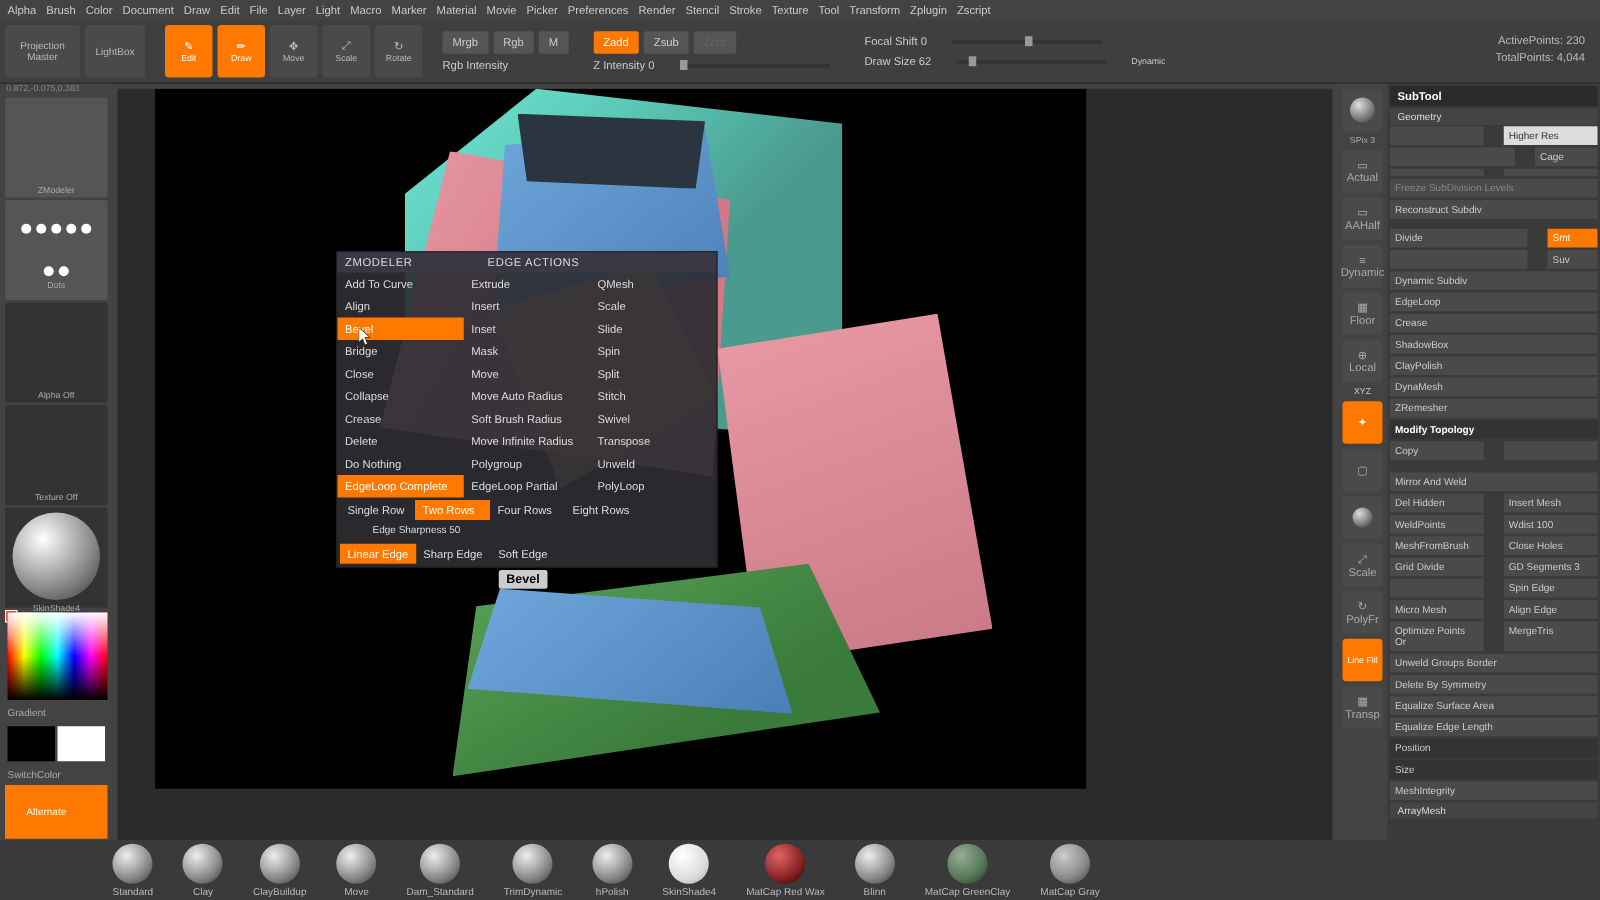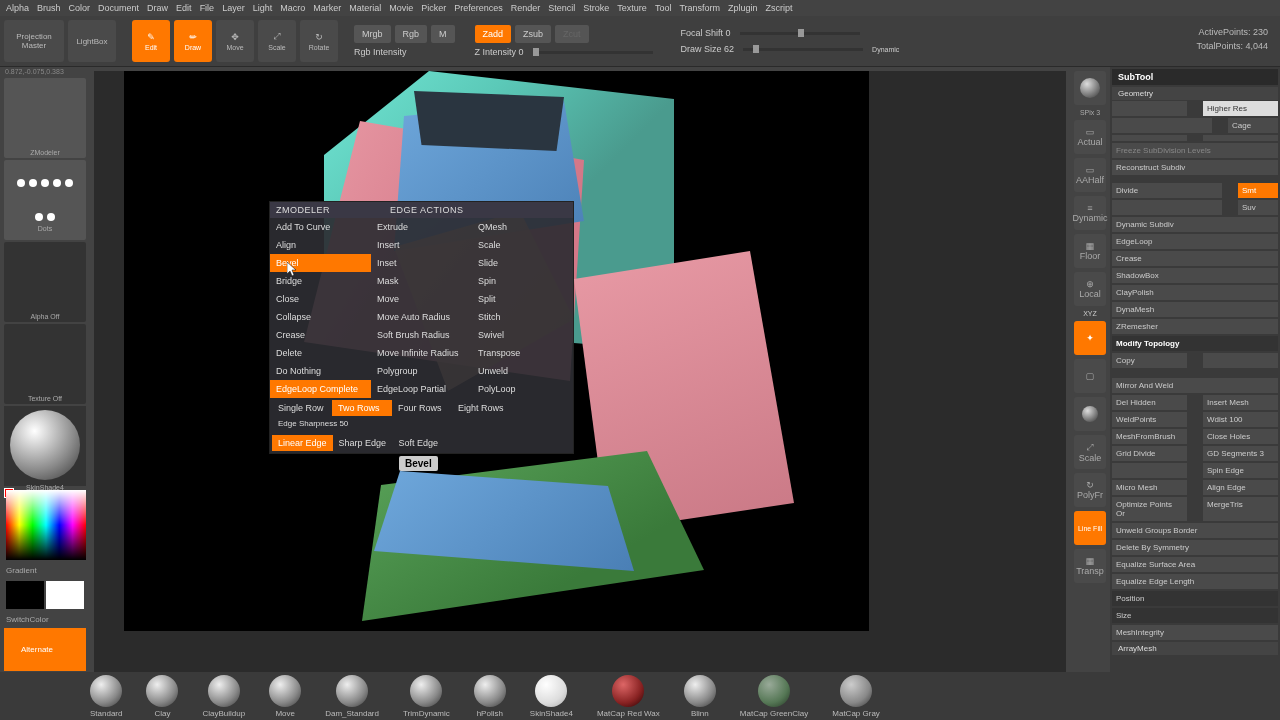--- a/index.html
+++ b/index.html
@@ -6,21 +6,21 @@
 body{background:#434343;color:#ccc;width:1280px;height:720px;overflow:hidden;position:relative}
 .topmenu{display:flex;gap:8px;padding:3px 6px;background:#434343}
 .topmenu span{color:#ccc;cursor:pointer}
 .toolbar{display:flex;align-items:center;gap:4px;padding:4px;background:#3f3f3f;border-bottom:1px solid #2a2a2a}
 .tb-btn{display:flex;flex-direction:column;align-items:center;justify-content:center;width:38px;height:42px;background:#4a4a4a;border-radius:3px;color:#bbb;font-size:8px}
 .tb-btn.wide{width:60px}
 .tb-btn.orange{background:#ff7800;color:#fff}
 .tb-label{font-size:7px;margin-top:2px}
 .mode-btn{padding:4px 8px;background:#555;color:#ccc;border-radius:2px;font-size:9px}
 .mode-btn.active{background:#ff7800;color:#fff}
-.slider-row{display:flex;align-items:center;gap:9px}
+.slider-row{display:flex;align-items:center;gap:20px}
 .slider-track{width:120px;height:3px;background:#333;position:relative}
 .slider-knob{width:6px;height:8px;background:#999;position:absolute;top:-3px}
 .stats{margin-left:auto;font-size:9px;color:#bbb;text-align:right;padding-right:8px}
 .stats div{margin-bottom:4px}
 .main{display:flex;height:640px}
 .leftcol{width:90px;background:#434343;padding:0 4px;display:flex;flex-direction:column;gap:2px}
 .lp-box{background:#555;height:60px;border-radius:2px;display:flex;align-items:flex-end;justify-content:center;font-size:7px;color:#aaa;padding-bottom:2px}
 .lp-box.tall{height:80px}
 .lp-sphere{background:radial-gradient(circle at 35% 30%,#fff,#888 60%,#333);width:70px;height:70px;border-radius:50%;margin:4px auto}
 .color-picker{width:80px;height:70px;background:linear-gradient(to right,red,yellow,lime,cyan,blue,magenta,red);position:relative;margin:2px}
@@ -245,21 +245,21 @@
       <div class="cm-grid" id="targets-grid">
           <div class="cm-item active">EdgeLoop Complete</div>
           <div class="cm-item">EdgeLoop Partial</div>
           <div class="cm-item">PolyLoop</div>
         </div>
       <div class="cm-mods" id="mods-row1">
           <div class="cm-mod">Single Row</div>
           <div class="cm-mod active">Two Rows</div>
           <div class="cm-mod">Four Rows</div>
           <div class="cm-mod">Eight Rows</div>
-          <div class="cm-mod" style="font-size: 8px;">Edge Sharpness 50</div>
+          <div class="cm-mod" style="font-size: 8px; margin-left: 20px;">Edge Sharpness 50</div>
         </div>
       <div class="cm-mods" id="mods-row2">
           <div class="cm-mod active">Linear Edge</div>
           <div class="cm-mod">Sharp Edge</div>
           <div class="cm-mod">Soft Edge</div>
         </div>
     </div>
     <div class="tooltip">Bevel</div>
     <svg class="cursor" viewBox="0 0 12 16">
         <path d="M0 0 L0 12 L3 9 L5 14 L7 13 L5 8 L9 8 Z" fill="#fff" stroke="#000" stroke-width="0.5"></path>

